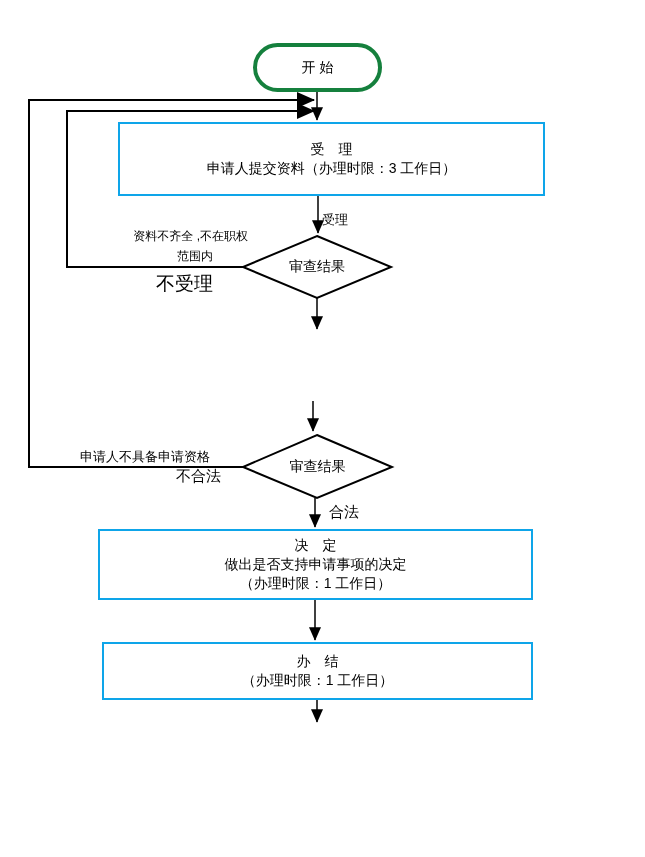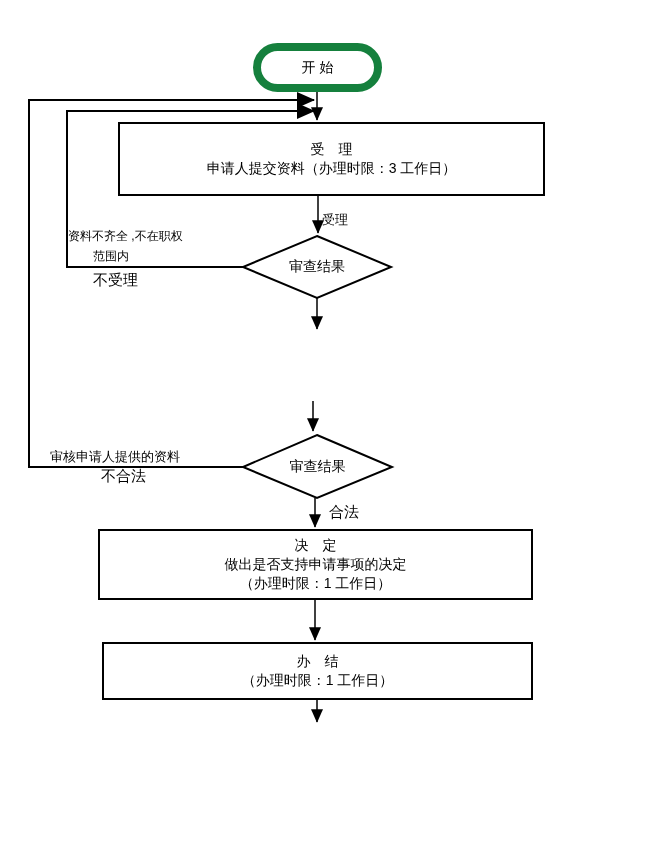--- a/index.html
+++ b/index.html
@@ -7,28 +7,28 @@
     position:relative;width:645px;height:857px;background:#ffffff;
     font-family:"Liberation Sans","DejaVu Sans",sans-serif;color:#000;overflow:hidden;
   }
   .layer{position:absolute;left:0;top:0;}
   .node{
     position:absolute;box-sizing:border-box;background:#ffffff;
     display:flex;flex-direction:column;align-items:center;justify-content:center;
     text-align:center;font-size:14px;line-height:19px;
   }
   .node span{display:block;white-space:pre;}
-  .box{border:2px solid #000000;}
-  .pill{border:8px solid #15803d;border-radius:26px;}
+  .box{border:2px solid #0ea5e9;}
+  .pill{border:4px solid #15803d;border-radius:26px;}
   .dlabel{
     position:absolute;display:flex;align-items:center;justify-content:center;
     font-size:14px;text-align:center;
   }
   .lbl{position:absolute;white-space:pre;}
-  .ctr{text-align:left;}
+  .ctr{text-align:right;}
   svg .conn{stroke:#000;stroke-width:1.5;fill:none;}
   svg .feed{stroke:#000;stroke-width:2;fill:none;}
   svg .shape{stroke:#000;stroke-width:2;fill:#ffffff;}
 </style>
 </head>
 <body>
 
 <div class="page">
 
   <svg class="layer" width="645" height="857" viewBox="0 0 645 857">
@@ -76,20 +76,20 @@
   <div class="node box" style="left:102px;top:642px;width:431px;height:58px;">
     <span>办　结</span>
     <span>（办理时限：1 工作日）</span>
   </div>
 
 
   <div class="lbl" style="left:322px;top:211px;font-size:13px;">受理</div>
 
   <div class="lbl ctr" style="left:68px;top:228px;width:180px;font-size:12px;">资料不齐全 ,不在职权</div>
   <div class="lbl ctr" style="left:93px;top:248px;width:120px;font-size:12px;">范围内</div>
-  <div class="lbl ctr" style="left:93px;top:271px;width:120px;font-size:15px;">不受理</div>
+  <div class="lbl ctr" style="left:93px;top:271px;width:120px;font-size:19px;">不受理</div>
 
-  <div class="lbl ctr" style="left:50px;top:448px;width:160px;font-size:13px;">审核申请人提供的资料</div>
+  <div class="lbl ctr" style="left:50px;top:448px;width:160px;font-size:13px;">申请人不具备申请资格</div>
   <div class="lbl ctr" style="left:101px;top:467px;width:120px;font-size:15px;">不合法</div>
 
   <div class="lbl" style="left:329px;top:503px;font-size:15px;">合法</div>
 
 </div>
 
 </body></html>

